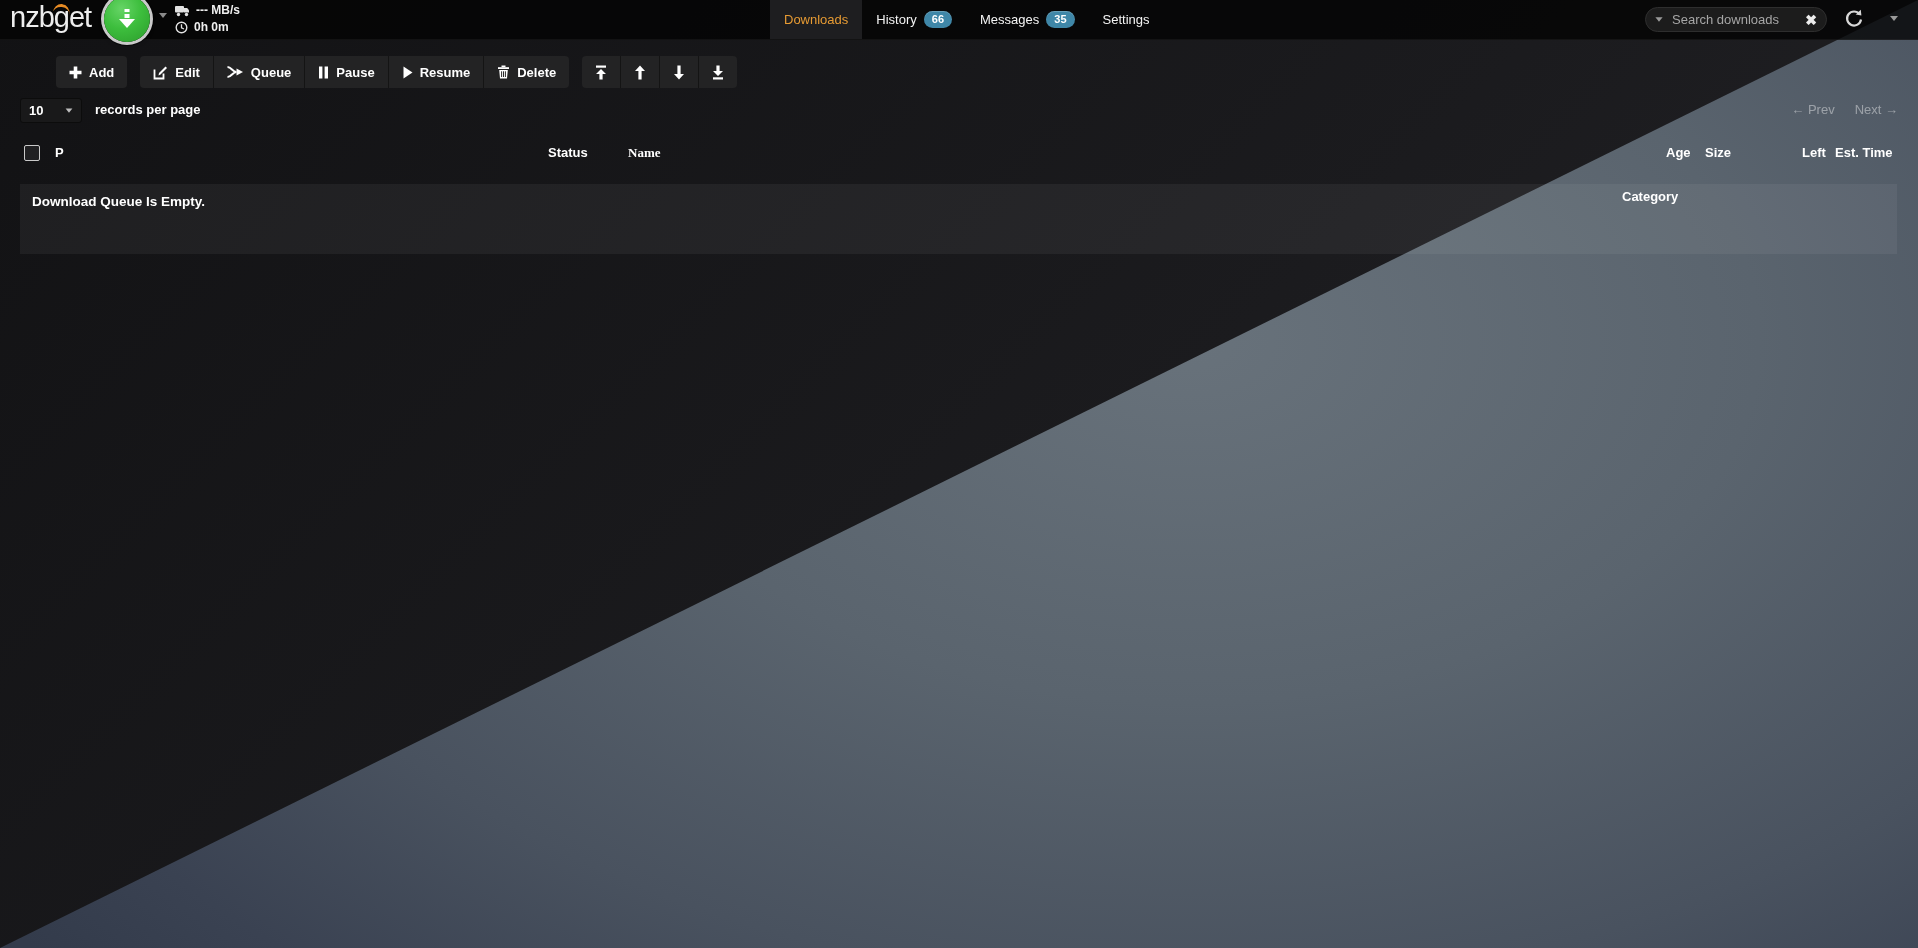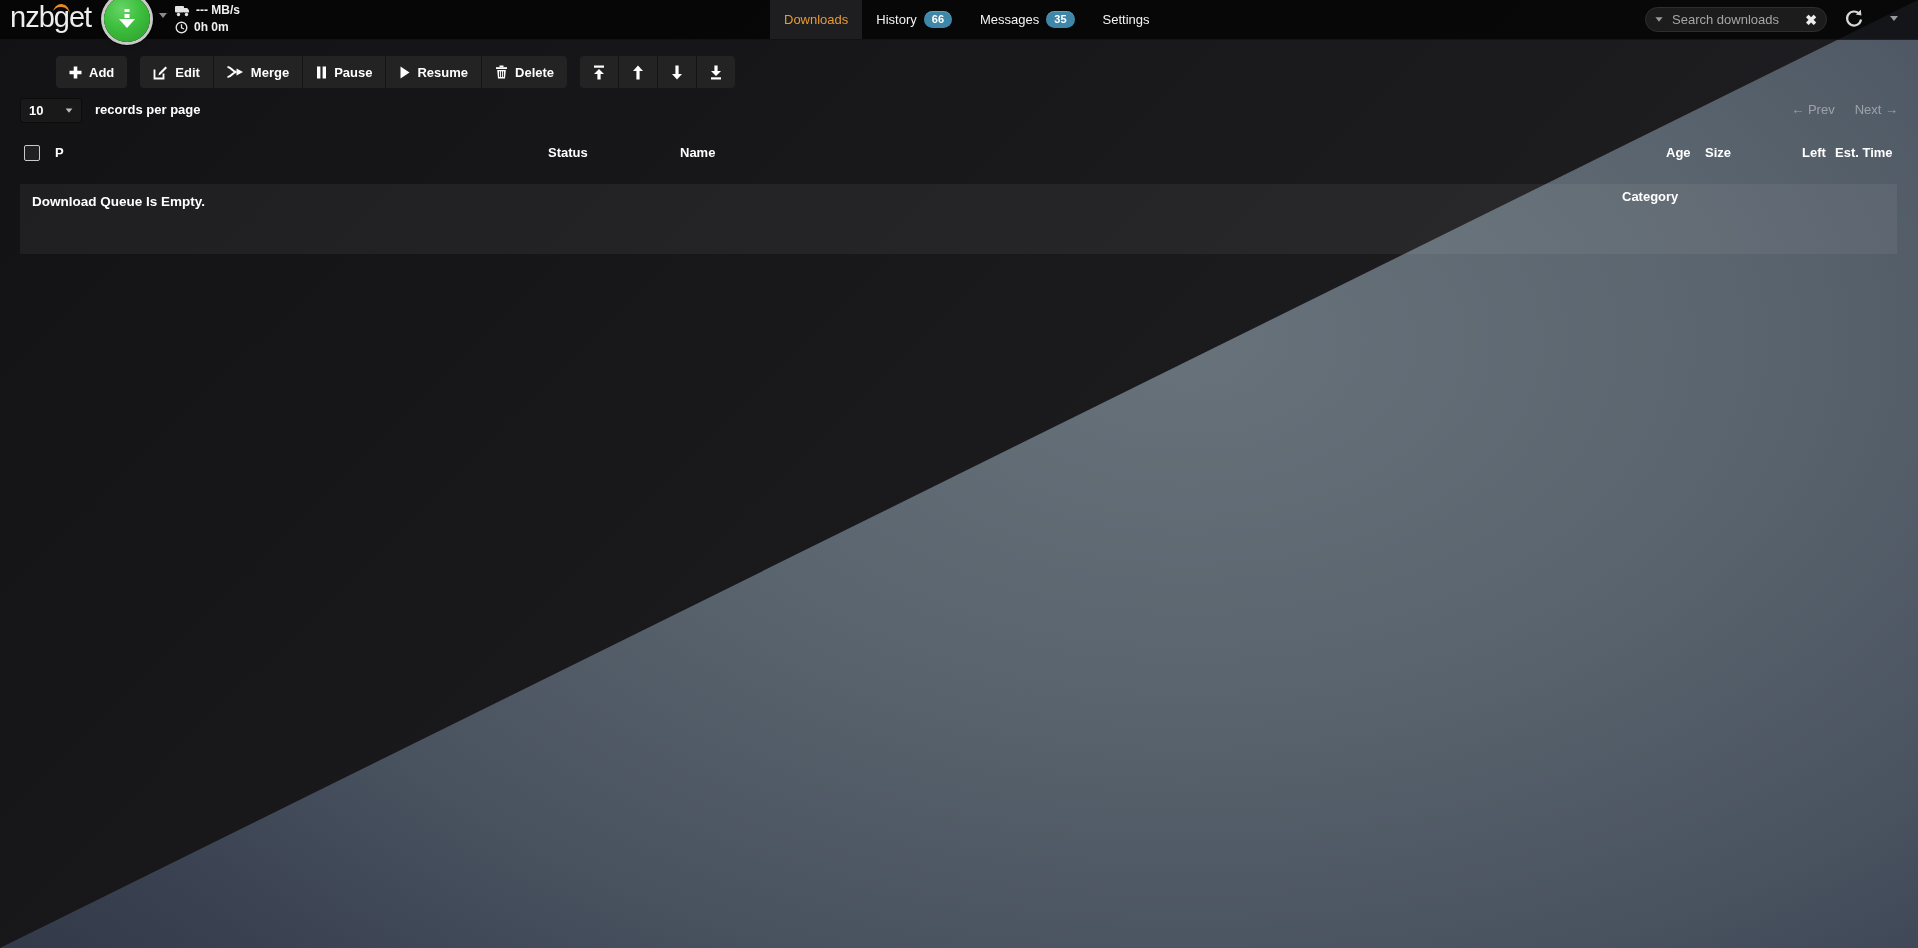--- a/index.html
+++ b/index.html
@@ -67,21 +67,21 @@
   .pagesize-label{position:absolute;top:102px;left:95px;color:#fff;font-size:13px;font-weight:bold;}
   .pager{position:absolute;top:102px;right:20px;display:flex;gap:20px;}
   .pager span{color:rgba(255,255,255,0.42);font-size:13px;cursor:default;}
 
   
   .thead{position:absolute;top:138px;left:0;width:100%;height:30px;color:#fff;
     font-size:13px;font-weight:bold;}
   .thead .cell{position:absolute;top:7px;white-space:nowrap;}
   .checkbox{position:absolute;left:24px;top:7px;width:14px;height:14px;background:rgba(255,255,255,0.06);
     border:1px solid #c9c9c9;border-radius:2px;cursor:pointer;}
-  .col-p{left:55px;}  .col-status{left:548px;} .col-name{left:680px;}
+  .col-p{left:55px;}  .col-status{left:548px;} .col-name{left:628px;font-family:Liberation Serif, serif;}
   .col-category{left:1622px;margin-top:44px;} .col-age{left:1666px;} .col-size{left:1705px;}
   .col-left{left:1802px;} .col-esttime{left:1835px;}
 
   
   .empty-panel{position:absolute;top:184px;left:20px;right:21px;height:70px;
     background:rgba(255,255,255,0.055);}
   .empty-title{position:absolute;top:10px;left:12px;color:#fff;font-size:13.5px;font-weight:bold;}
   .empty-line2{position:absolute;top:40px;left:12px;color:#fff;font-size:13.5px;font-weight:bold;}
   .italic{font-style:italic;}
 </style>
@@ -171,21 +171,21 @@
           <path d="M1.5 4.5 V13.5 H10.5 V8.5" fill="none" stroke="#fff" stroke-width="1.8"></path>
           <path d="M5.5 10.5 L6 8 L12.5 1.5 L14 3 L7.5 9.5 Z" fill="#fff"></path>
         </svg>
         <span>Edit</span>
       </div>
       <div class="tbtn">
         <svg width="17" height="14" viewBox="0 0 17 14">
           <path d="M0.5 2 C4.5 2 5.5 7 9.5 7 M0.5 12 C4.5 12 5.5 7 9.5 7" fill="none" stroke="#fff" stroke-width="2"></path>
           <polygon points="9.5,3.5 16,7 9.5,10.5" fill="#fff"></polygon>
         </svg>
-        <span>Merge</span>
+        <span>Queue</span>
       </div>
       <div class="tbtn">
         <svg width="11" height="13" viewBox="0 0 11 13">
           <rect x="1" y="0.5" width="3.4" height="12" fill="#fff"></rect>
           <rect x="6.6" y="0.5" width="3.4" height="12" fill="#fff"></rect>
         </svg>
         <span>Pause</span>
       </div>
       <div class="tbtn">
         <svg width="11" height="13" viewBox="0 0 11 13">

